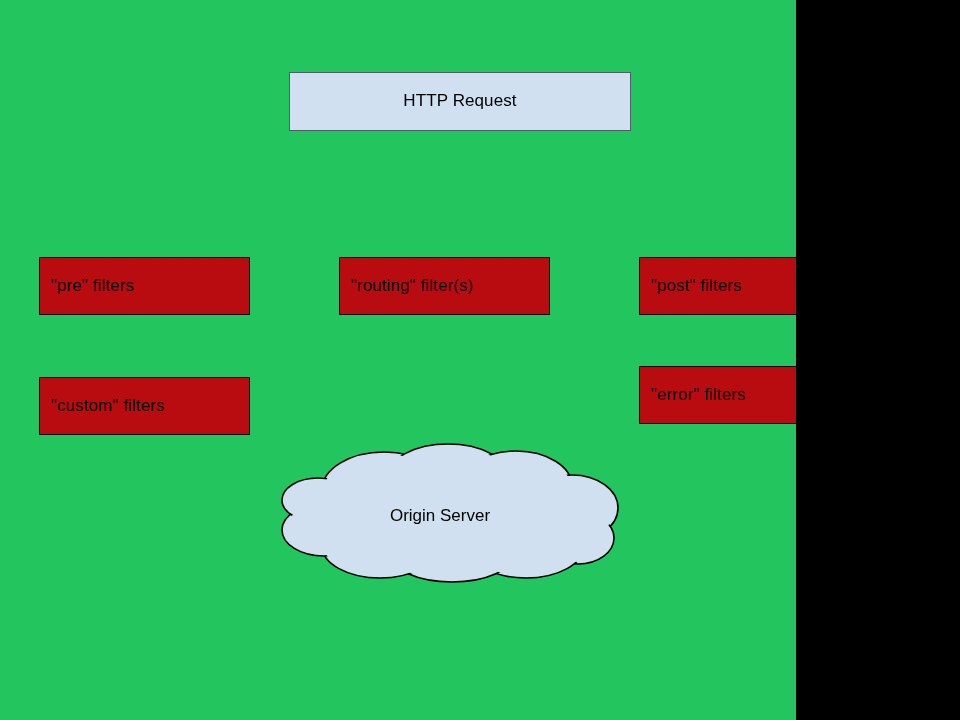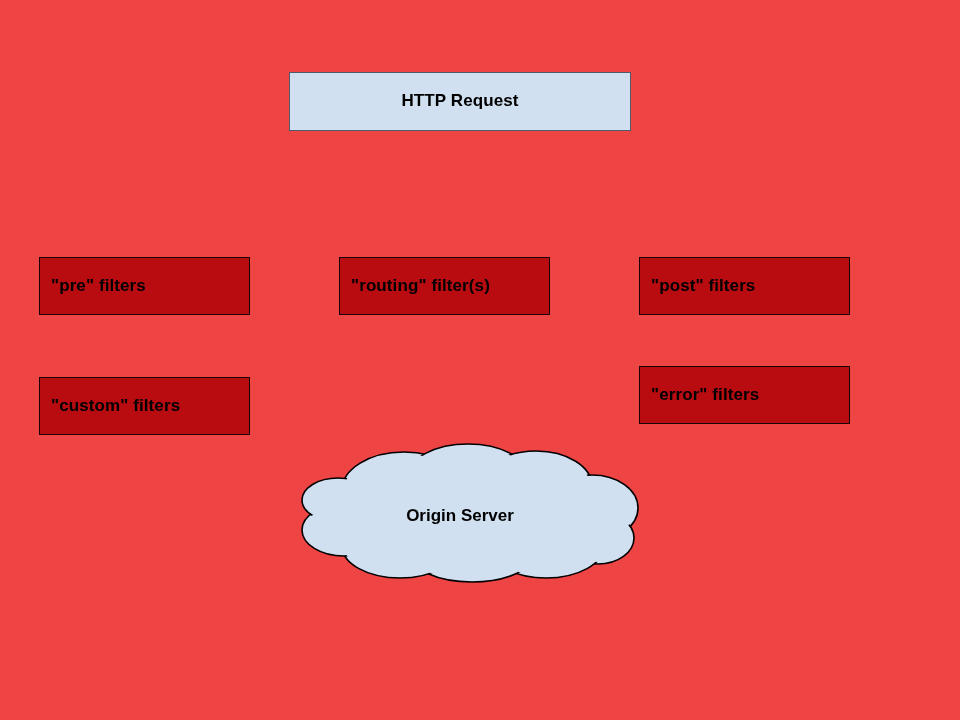--- a/index.html
+++ b/index.html
@@ -6,25 +6,24 @@
   html, body {
     margin: 0;
     padding: 0;
     background: #000000;
   }
   body {
     font-family: "Liberation Sans", sans-serif;
   }
   #canvas {
     position: relative;
-    width: 960px;
+    width: 796px;
     height: 720px;
-    background: #ef4444;
+    background: #22c55e;
     overflow: hidden;
-    font-weight: bold;
   }
 
   
   .node {
     position: absolute;
     box-sizing: border-box;
     display: flex;
     align-items: center;
     color: #000000;
     font-size: 17px;
@@ -88,21 +87,21 @@
   </div>
 
   <div class="node red-box" style="left:39px; top:377px; width:211px; height:58px;">
     <span>"custom" filters</span>
   </div>
 
   <div class="node red-box" style="left:639px; top:366px; width:211px; height:58px;">
     <span>"error" filters</span>
   </div>
 
-  <div class="cloud-wrap" style="left:296px; top:438px; width:344px; height:146px;">
+  <div class="cloud-wrap" style="left:276px; top:438px; width:344px; height:146px;">
     <svg width="344" height="146" viewBox="0 0 344 146">
       <g fill="#d0e0f0" stroke="#000000" stroke-width="1.6" stroke-linecap="round" stroke-linejoin="round">
         <ellipse cx="108" cy="52" rx="62" ry="38"></ellipse>
         <ellipse cx="172" cy="38" rx="60" ry="32"></ellipse>
         <ellipse cx="240" cy="48" rx="56" ry="35"></ellipse>
         <ellipse cx="296" cy="70" rx="46" ry="33"></ellipse>
         <ellipse cx="302" cy="100" rx="36" ry="26"></ellipse>
         <ellipse cx="250" cy="108" rx="58" ry="32"></ellipse>
         <ellipse cx="176" cy="116" rx="62" ry="28"></ellipse>
         <ellipse cx="104" cy="108" rx="58" ry="32"></ellipse>

